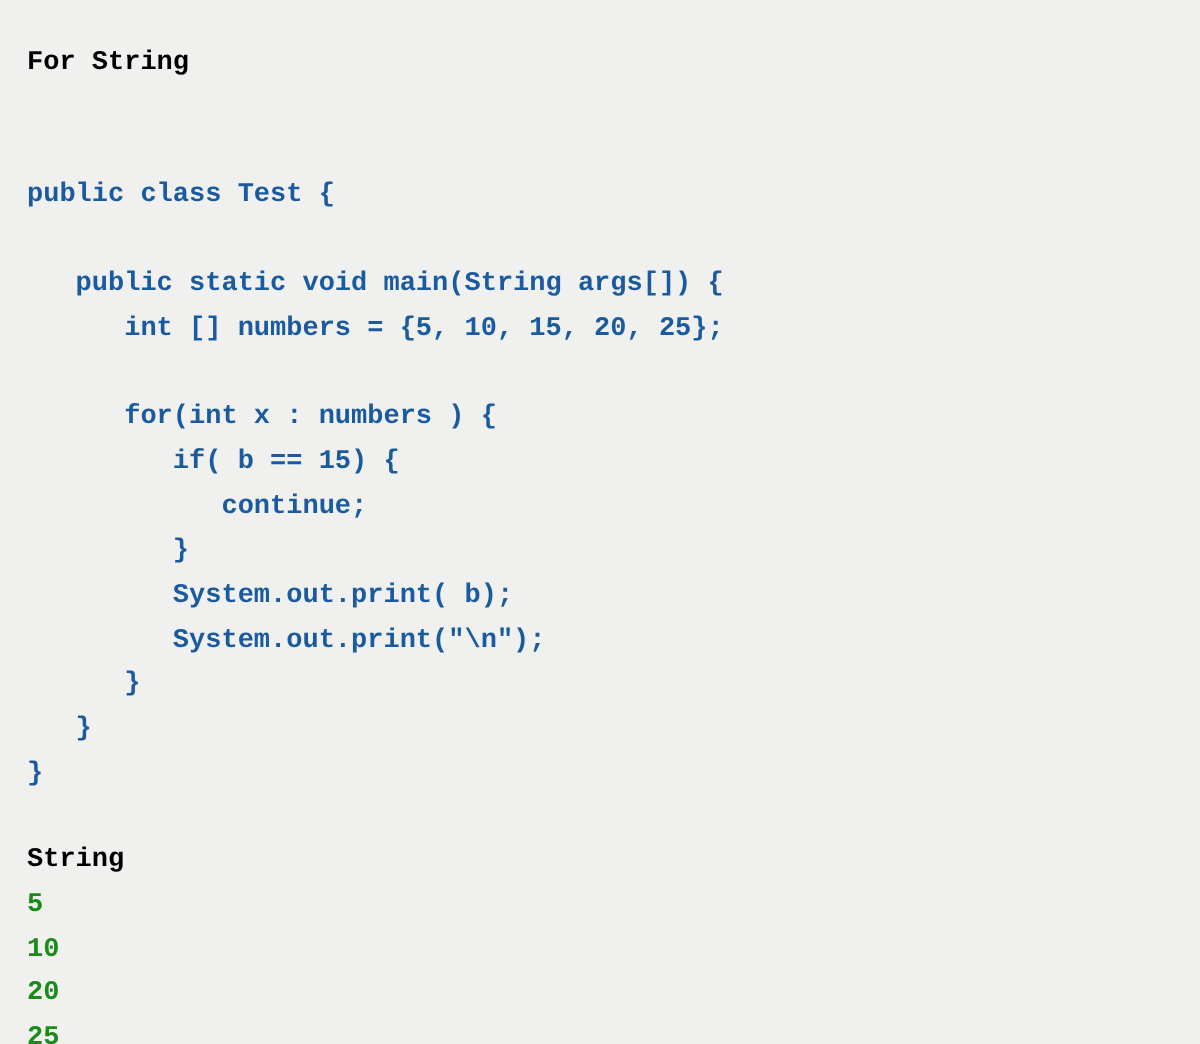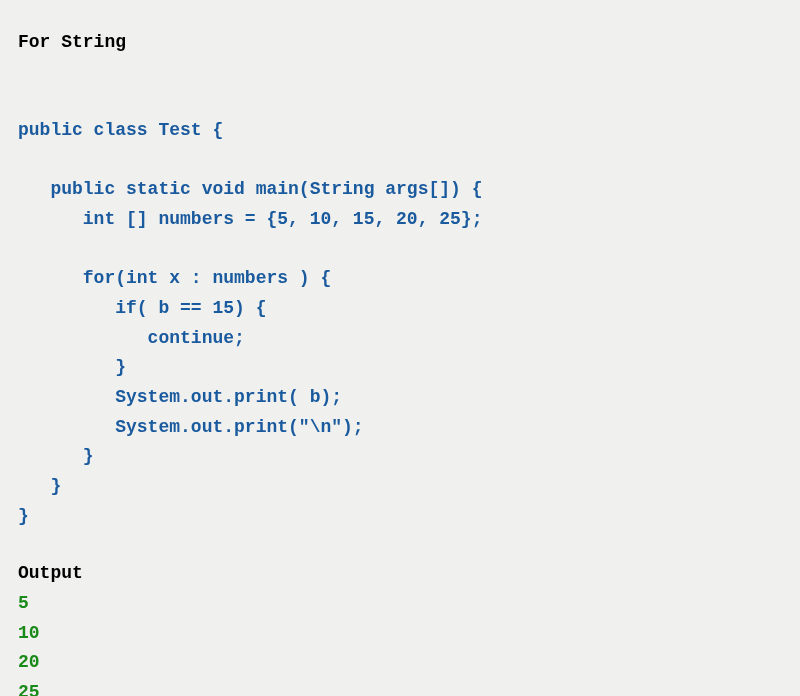--- a/index.html
+++ b/index.html
@@ -48,17 +48,17 @@
       for(int x : numbers ) {
          if( b == 15) {
             continue;
          }
          System.out.print( b);
          System.out.print("\n");
       }
    }
 }</div>
 
-<div class="output-label">Output</div>
+<div class="output-label">String</div>
 <div class="output-block">5
 10
 20
 25</div>
 
 </body></html>

